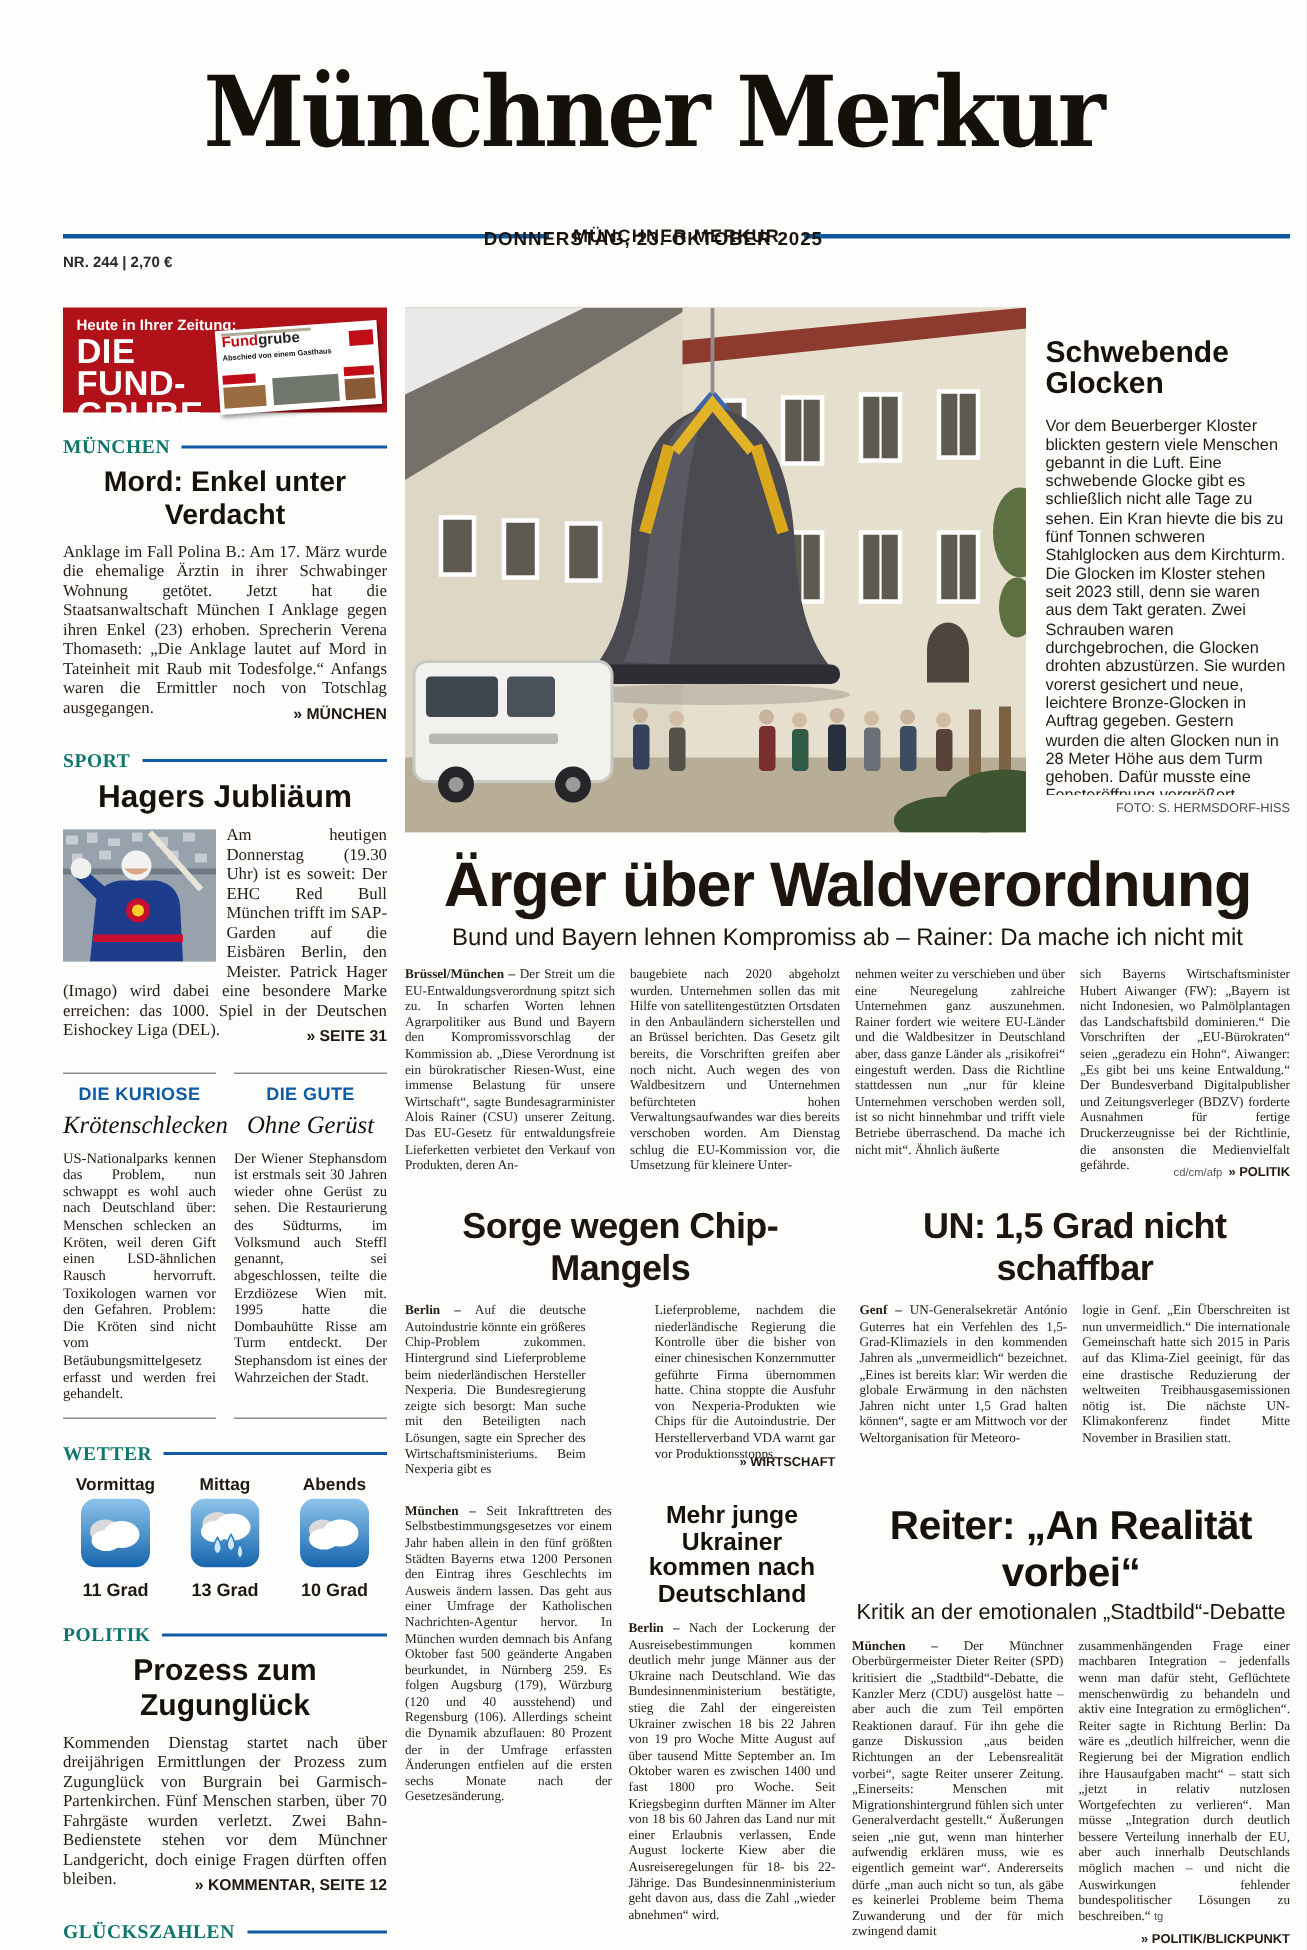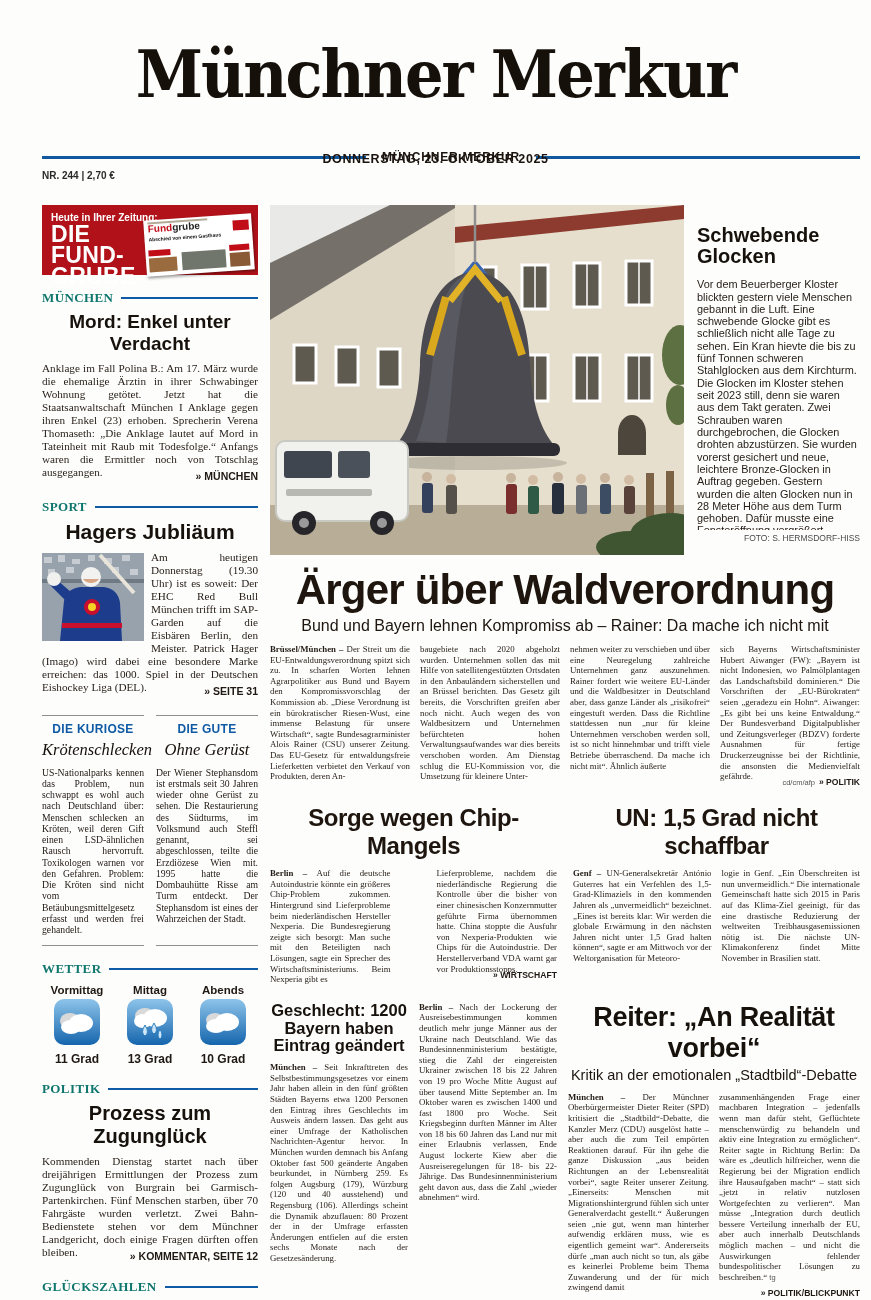--- a/index.html
+++ b/index.html
@@ -379,24 +379,24 @@
         <h2>UN: 1,5 Grad nicht schaffbar</h2>
         <div class="cols2">
           <p class="ncol" style="margin:0;"><b class="dl">Genf – </b><span>UN-Generalsekretär António Guterres hat ein Verfehlen des 1,5-Grad-Klimaziels in den kommenden Jahren als „unvermeidlich“ bezeichnet. „Eines ist bereits klar: Wir werden die globale Erwärmung in den nächsten Jahren nicht unter 1,5 Grad halten können“, sagte er am Mittwoch vor der Weltorganisation für Meteoro-</span></p>
           <p class="ncol" style="margin:0;">logie in Genf. „Ein Überschreiten ist nun unvermeidlich.“ Die internationale Gemeinschaft hatte sich 2015 in Paris auf das Klima-Ziel geeinigt, für das eine drastische Reduzierung der weltweiten Treibhausgasemissionen nötig ist. Die nächste UN-Klimakonferenz findet Mitte November in Brasilien statt.</p>
         </div>
       </div>
     </div>
 
     <div class="bottom">
       <div class="b-small">
-        <h3>Geschlecht: 1200 Bayern haben Eintrag geändert</h3>
         <p class="ncol" style="margin:0;"><b class="dl">München – </b><span>Seit Inkrafttreten des Selbstbestimmungsgesetzes vor einem Jahr haben allein in den fünf größten Städten Bayerns etwa 1200 Personen den Eintrag ihres Geschlechts im Ausweis ändern lassen. Das geht aus einer Umfrage der Katholischen Nachrichten-Agentur hervor. In München wurden demnach bis Anfang Oktober fast 500 geänderte Angaben beurkundet, in Nürnberg 259. Es folgen Augsburg (179), Würzburg (120 und 40 ausstehend) und Regensburg (106). Allerdings scheint die Dynamik abzuflauen: 80 Prozent der in der Umfrage erfassten Änderungen entfielen auf die ersten sechs Monate nach der Gesetzesänderung.</span></p>
       </div>
       <div class="b-small">
+        <h3>Mehr junge Ukrainer kommen nach Deutschland</h3>
         <p class="ncol" style="margin:0;"><b class="dl">Berlin – </b><span>Nach der Lockerung der Ausreisebestimmungen kommen deutlich mehr junge Männer aus der Ukraine nach Deutschland. Wie das Bundesinnenministerium bestätigte, stieg die Zahl der eingereisten Ukrainer zwischen 18 bis 22 Jahren von 19 pro Woche Mitte August auf über tausend Mitte September an. Im Oktober waren es zwischen 1400 und fast 1800 pro Woche. Seit Kriegsbeginn durften Männer im Alter von 18 bis 60 Jahren das Land nur mit einer Erlaubnis verlassen, Ende August lockerte Kiew aber die Ausreiseregelungen für 18- bis 22-Jährige. Das Bundesinnenministerium geht davon aus, dass die Zahl „wieder abnehmen“ wird.</span></p>
       </div>
       <div class="b-reiter">
         <h2>Reiter: „An Realität vorbei“</h2>
         <div class="sub">Kritik an der emotionalen „Stadtbild“-Debatte</div>
         <div class="cols2">
           <p class="ncol" style="margin:0;"><b class="dl">München – </b><span>Der Münchner Oberbürgermeister Dieter Reiter (SPD) kritisiert die „Stadtbild“-Debatte, die Kanzler Merz (CDU) ausgelöst hatte – aber auch die zum Teil empörten Reaktionen darauf. Für ihn gehe die ganze Diskussion „aus beiden Richtungen an der Lebensrealität vorbei“, sagte Reiter unserer Zeitung. „Einerseits: Menschen mit Migrationshintergrund fühlen sich unter Generalverdacht gestellt.“ Äußerungen seien „nie gut, wenn man hinterher aufwendig erklären muss, wie es eigentlich gemeint war“. Andererseits dürfe „man auch nicht so tun, als gäbe es keinerlei Probleme beim Thema Zuwanderung und der für mich zwingend damit</span></p>
           <div style="flex:1;min-width:0;">
             <p class="ncol" style="margin:0;"><span>zusammenhängenden Frage einer machbaren Integration – jedenfalls wenn man dafür steht, Geflüchtete menschenwürdig zu behandeln und aktiv eine Integration zu ermöglichen“. Reiter sagte in Richtung Berlin: Da wäre es „deutlich hilfreicher, wenn die Regierung bei der Migration endlich ihre Hausaufgaben macht“ – statt sich „jetzt in relativ nutzlosen Wortgefechten zu verlieren“. Man müsse „Integration durch deutlich bessere Verteilung innerhalb der EU, aber auch innerhalb Deutschlands möglich machen – und nicht die Auswirkungen fehlender bundespolitischer Lösungen zu beschreiben.“</span>&nbsp;<span class="sig">tg</span></p>
             <div style="text-align:right;"><span class="njump">» POLITIK/BLICKPUNKT</span></div>

